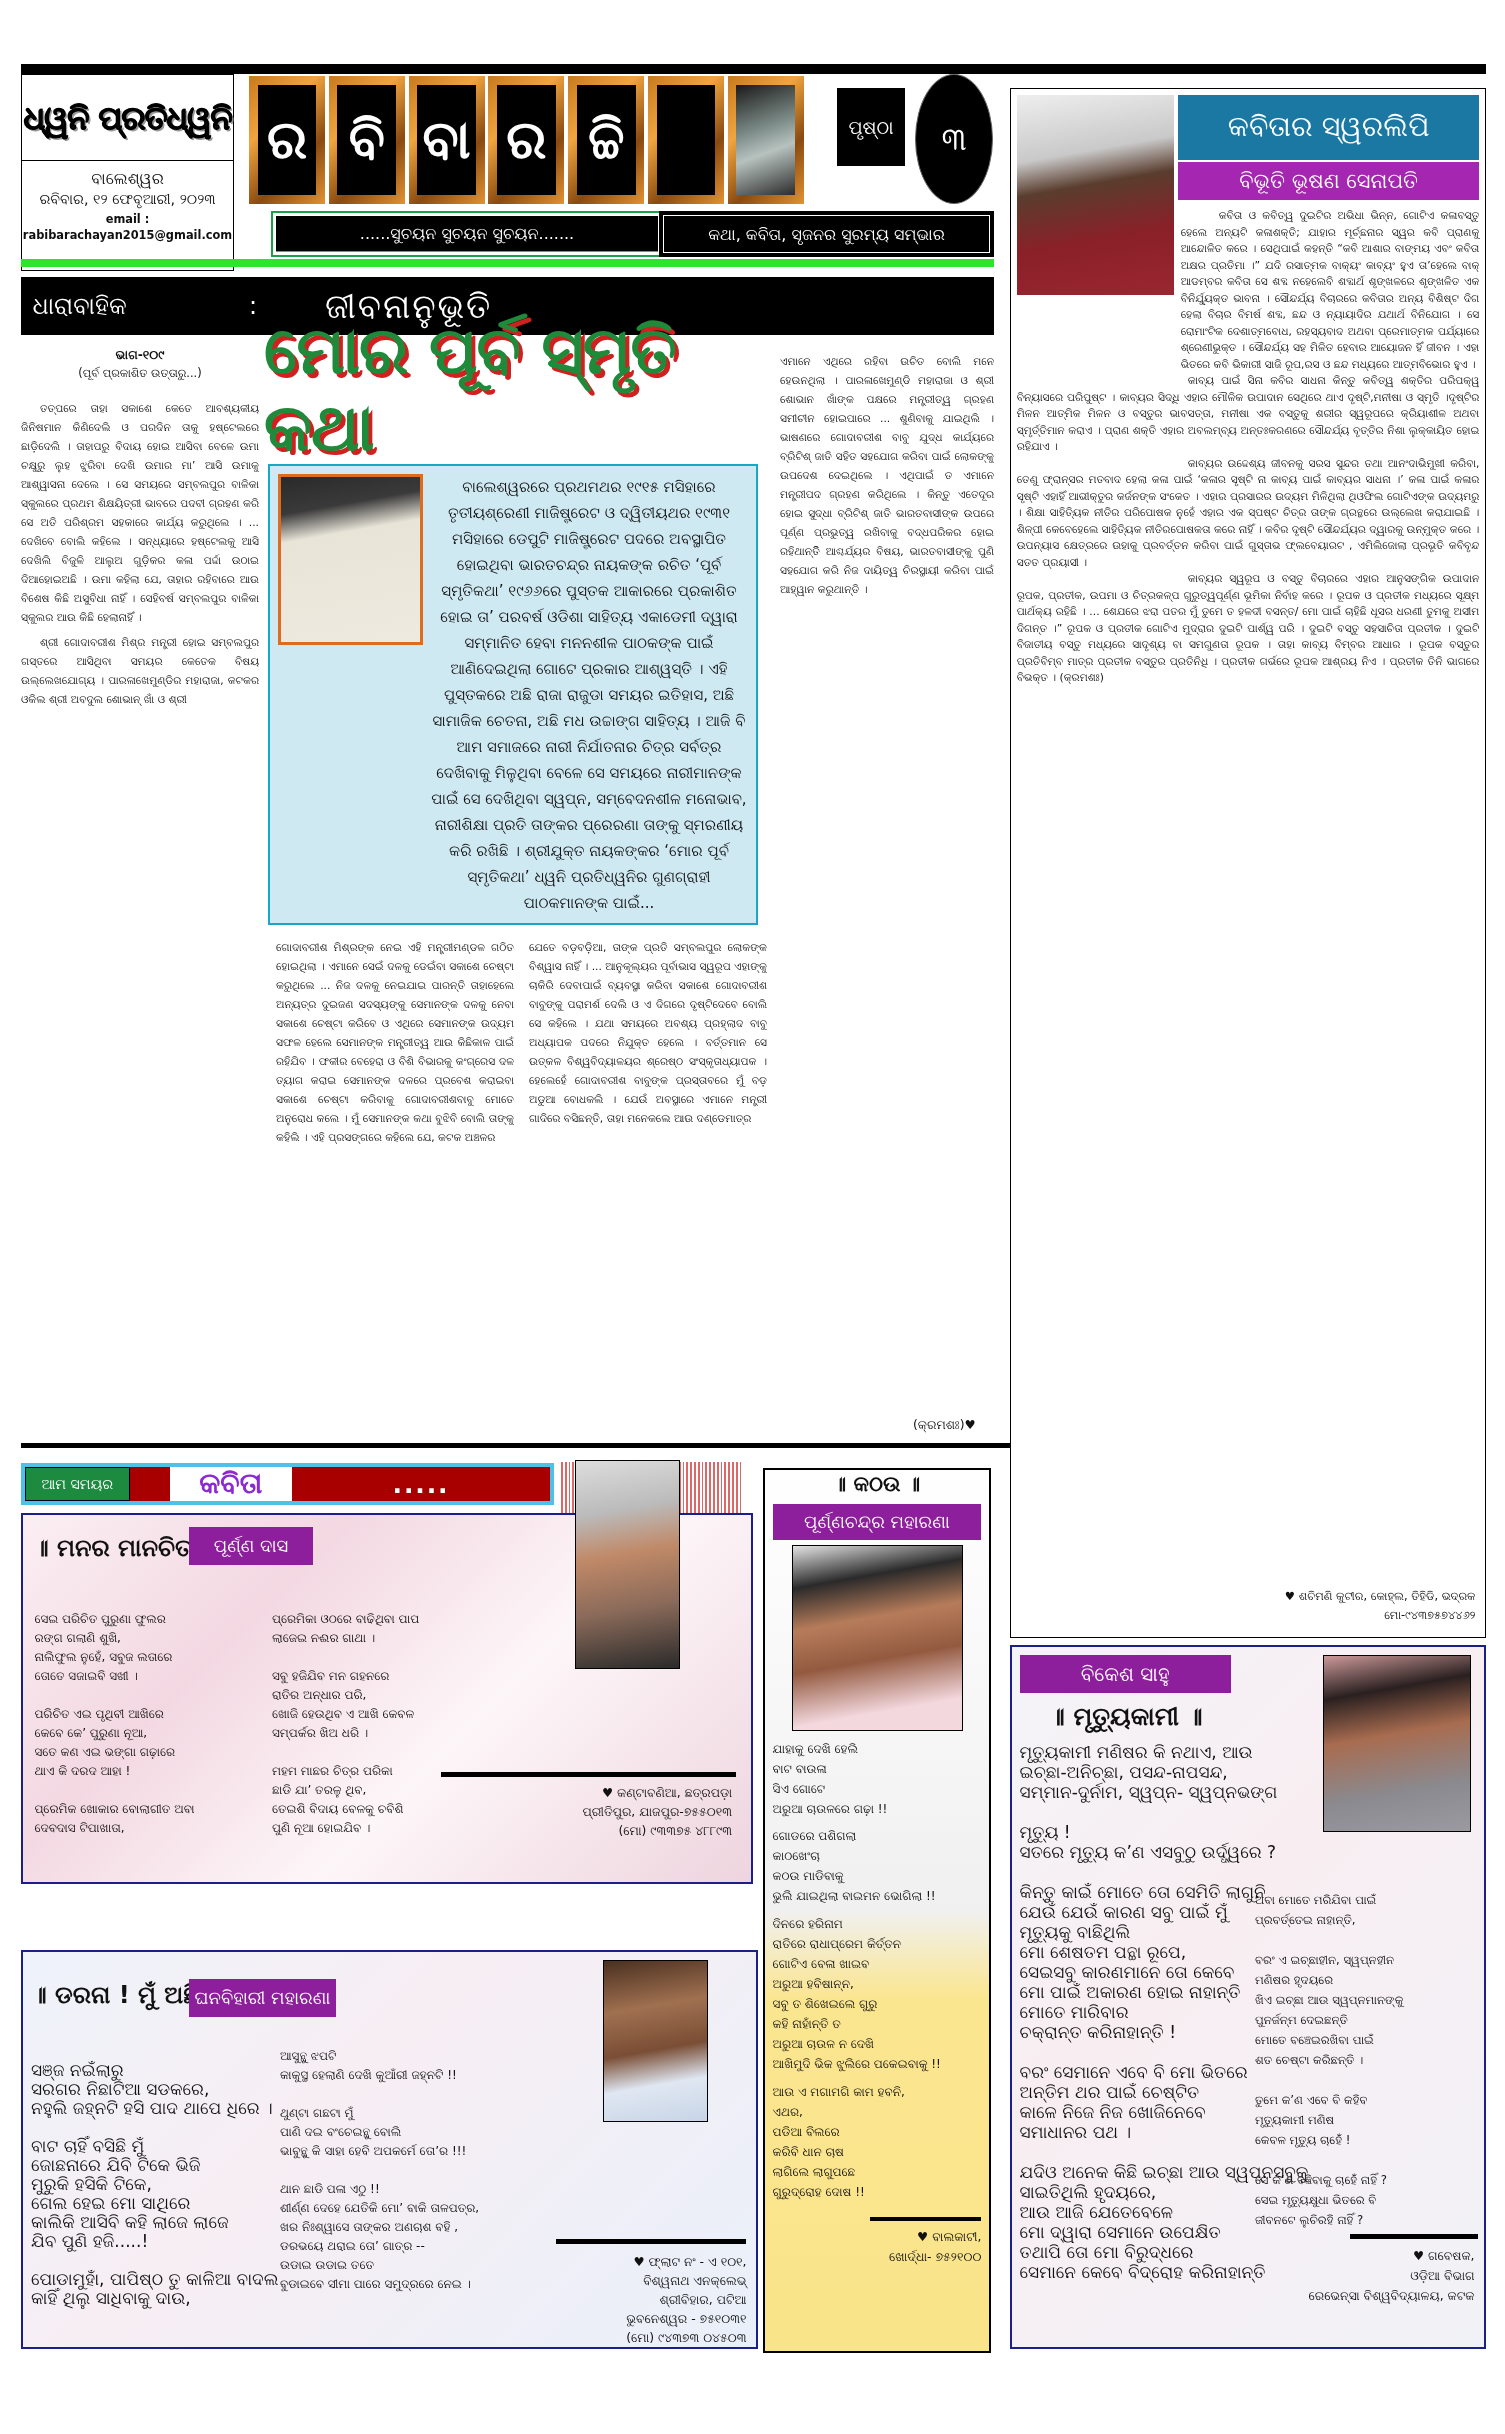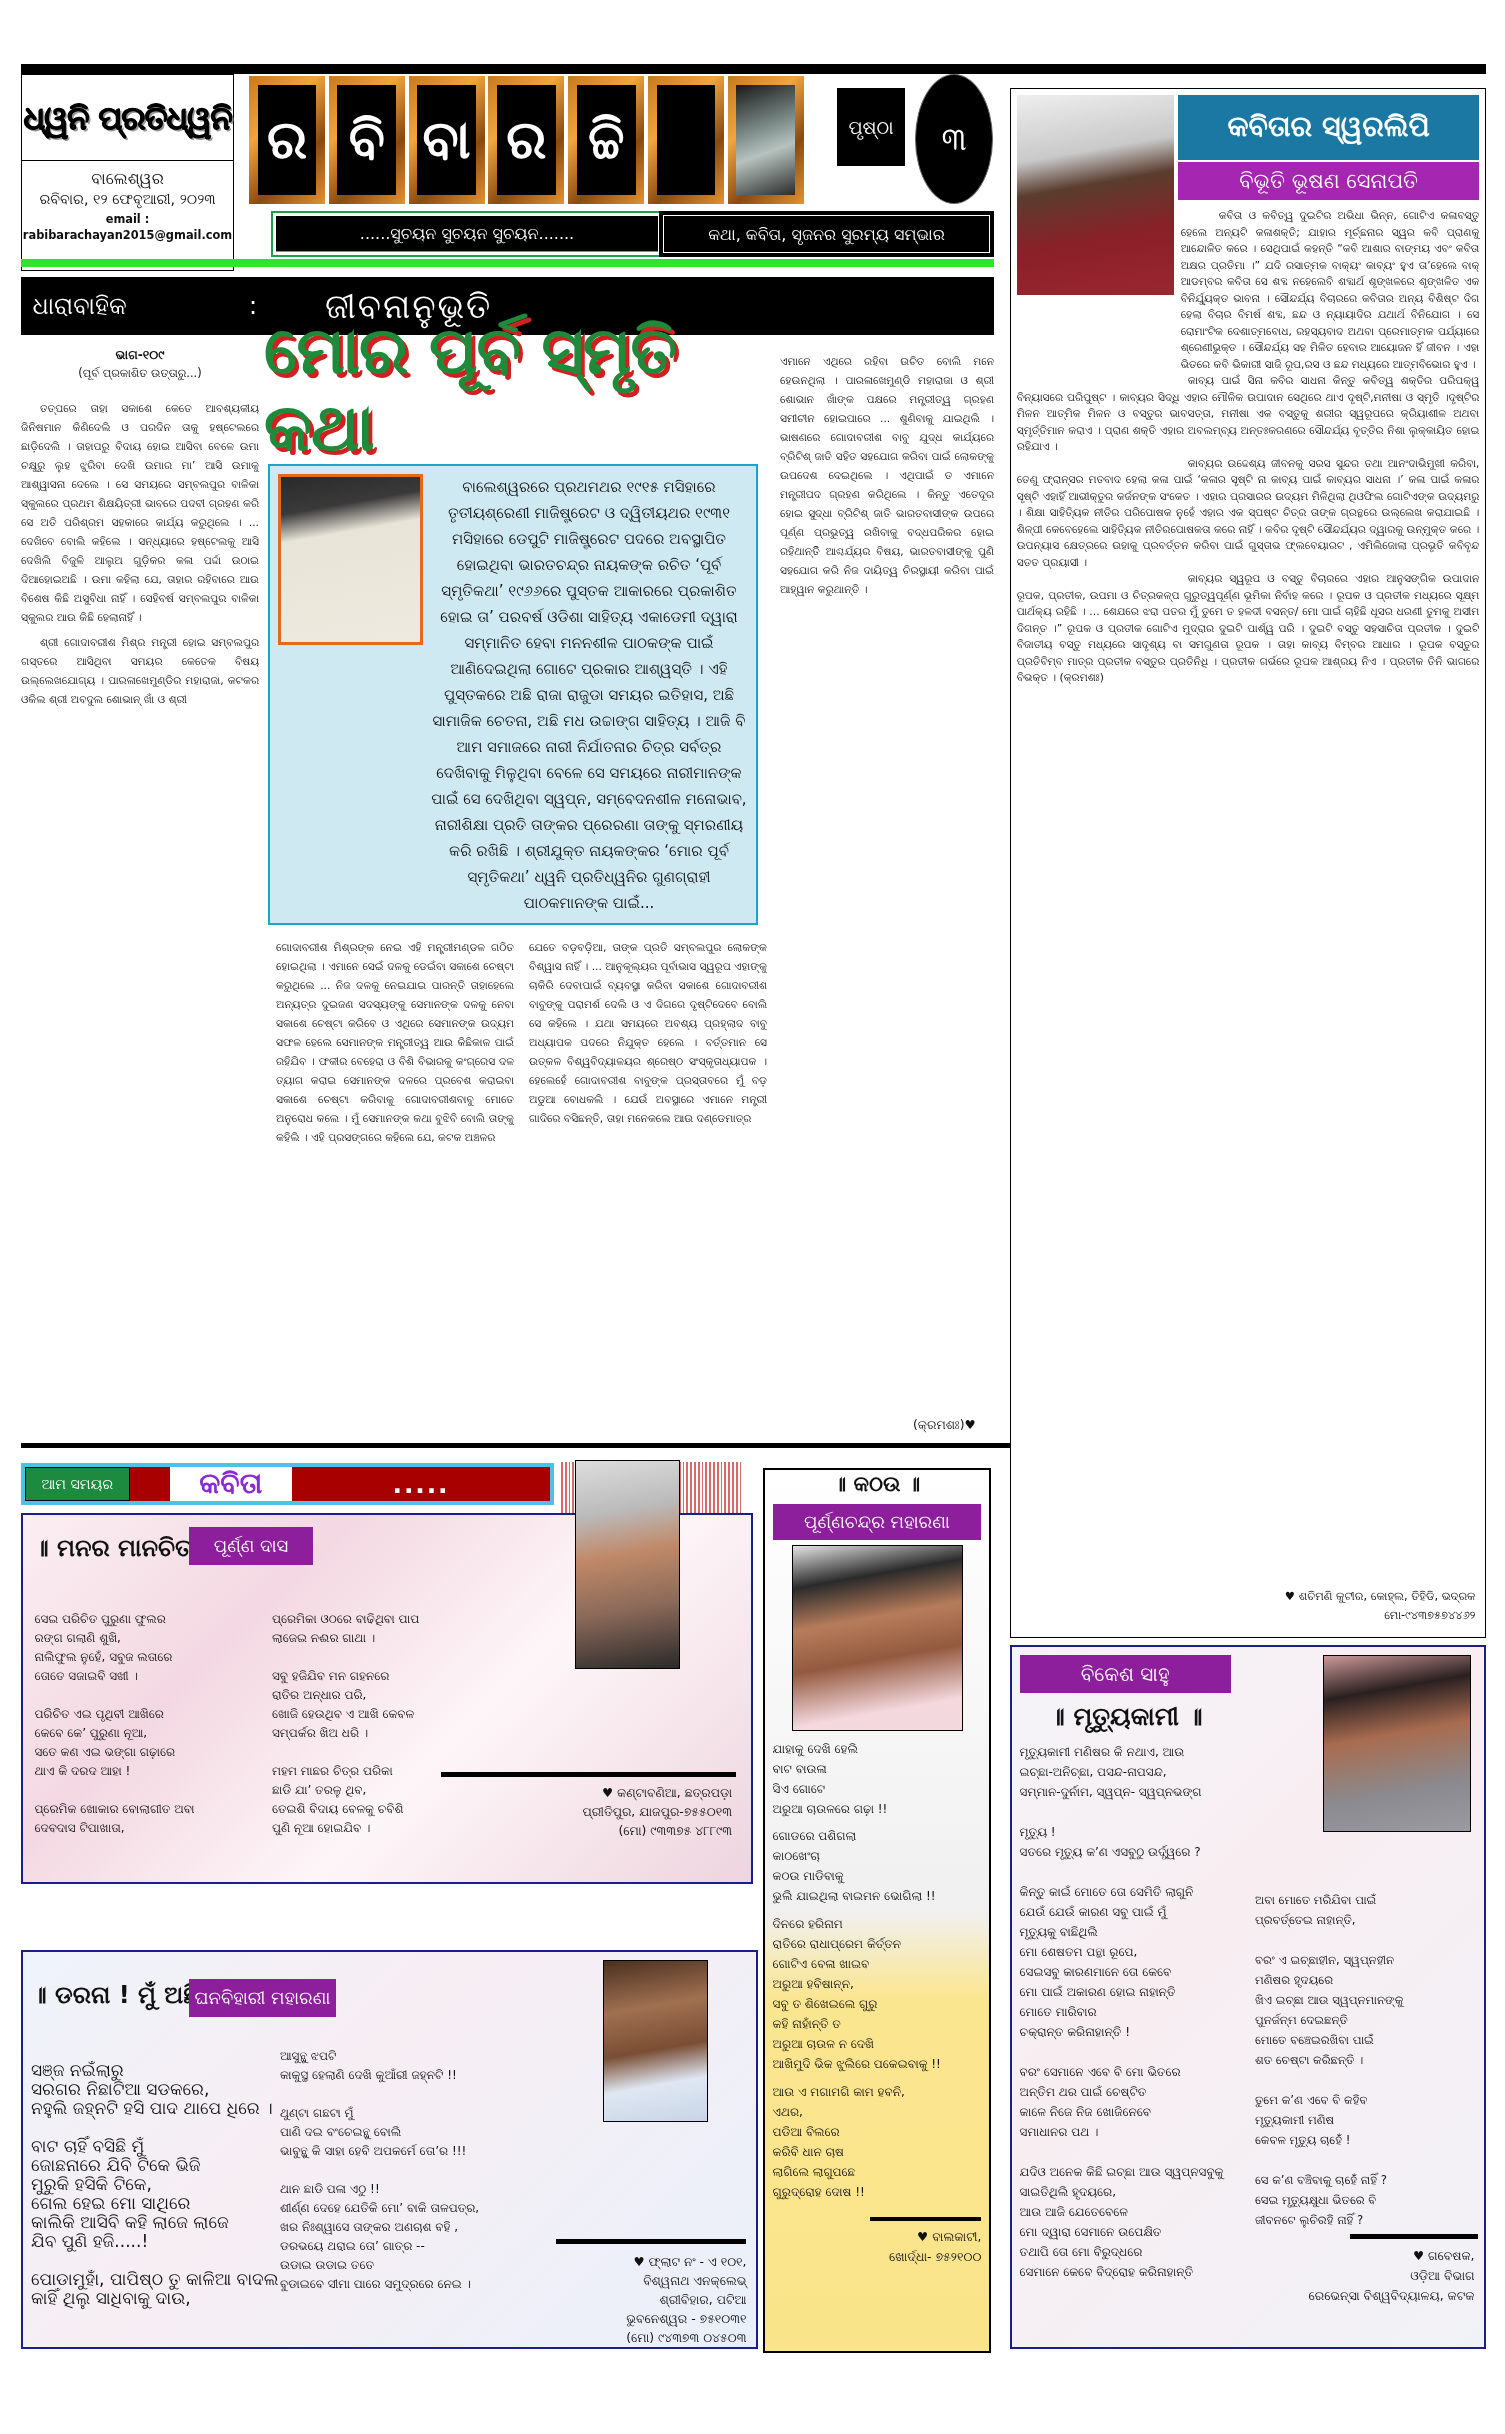--- a/index.html
+++ b/index.html
@@ -21,21 +21,21 @@
 .page-label{left:837px;top:88px;width:68px;height:78px;background:#000;color:#fff;display:flex;align-items:center;justify-content:center;font-size:19px}
 .page-num{left:915px;top:74px;width:78px;height:130px;background:#000;border-radius:50%;border:1.9px solid #666;color:#fff;display:flex;align-items:center;justify-content:center;font-size:32px}
 .tag1{left:271px;top:211px;width:392px;height:46px;border:2.9px solid #1aa04a;padding:2.9px;background:#fff}
 .tag1 .in{background:#000;color:#fff;height:100%;display:flex;align-items:center;justify-content:center;font-size:16px;border-bottom:1.9px solid #888}
 .tag2{left:659px;top:211px;width:335px;height:46px;background:#000;padding:3.8px}
 .tag2 .in{border:1.9px solid #fff;height:100%;color:#fff;display:flex;align-items:center;justify-content:center;font-size:16px}
 .greenbar{left:21px;top:259px;width:973px;height:7.6px;background:#2ee52e}
 
 .rcol{left:1010px;top:88px;width:476px;height:1550px;border:1.9px solid #000}
 .rcol .photo{position:absolute;left:5.7px;top:5.7px;width:157px;height:200px;background:linear-gradient(170deg,#eee 0%,#c9c9c9 30%,#5a3d2e 45%,#8a2028 70%,#9a2630 100%)}
-.rcol .title{position:absolute;left:167px;top:5.7px;right:5.7px;height:65px;background:#1a78a2;color:#fff;font-size:28.5px;font-weight:bold;display:flex;align-items:center;justify-content:center}
+.rcol .title{position:absolute;left:167px;top:5.7px;right:5.7px;height:65px;background:#1a78a2;color:#fff;font-size:28.5px;font-weight:normal;display:flex;align-items:center;justify-content:center}
 .rcol .author{position:absolute;left:167px;top:73px;right:5.7px;height:38px;background:#a526b0;color:#fff;font-size:21px;display:flex;align-items:center;justify-content:center}
 .rcol .body{position:absolute;left:5.7px;top:119px;right:5.7px;font-size:10.7px;line-height:16.5px;text-align:justify}
 .rcol .body p{margin-bottom:0}
 .rcol .body .ind{text-indent:171px}
 .rcol .body .first{padding-left:164px;text-indent:38px}
 .rcol .sig{position:absolute;right:9.5px;top:1498px;font-size:11.4px;text-align:right;line-height:19px}
 
 .serial{left:21px;top:277px;width:973px;height:58px;background:#000;color:#fff;display:flex;align-items:center}
 .serial .lbl{font-size:24px;padding-left:11.4px;width:228px}
 .serial .colon{font-size:24px;width:57px}
@@ -83,21 +83,21 @@
 .kathau .a{margin:7.6px 7.6px 0;height:36px;background:#8e1f9c;color:#fff;font-size:18px;display:flex;align-items:center;justify-content:center}
 .kathau .ph{margin:5.7px auto 0;width:171px;height:186px;border:1.9px solid #000;background:linear-gradient(170deg,#e4e4e4 0%,#2a2a2a 20%,#b67c5a 40%,#945a40 60%,#f3d8de 85%)}
 .kathau .p{padding:7.6px 7.6px 0;font-size:12px;line-height:20px}
 .kathau .rule{margin:15px 7.6px 0 105px;height:4.8px;background:#000}
 .kathau .addr{text-align:right;padding-right:7.6px;font-size:12.4px;line-height:20px;margin-top:5.7px}
 
 .bikesh{left:1010px;top:1645px;width:476px;height:704px;border:2.9px solid #1a1f8a;background:linear-gradient(135deg,#f4f4f8 0%,#f8eef2 40%,#f1f2f7 100%)}
 .bikesh .a{position:absolute;left:7.6px;top:7.6px;width:211px;height:38px;background:#8e1f9c;color:#fff;font-size:20px;display:flex;align-items:center;justify-content:center}
 .bikesh .t{position:absolute;left:38px;top:55px;font-size:25px;font-weight:bold}
 .bikesh .ph{position:absolute;left:311px;top:7.6px;width:148px;height:177px;border:1.9px solid #000;background:linear-gradient(170deg,#c99 0%,#2a2020 22%,#a86c50 45%,#8a8a90 75%,#9a9aa0 100%)}
-.bikesh .pa{position:absolute;left:7.6px;top:95px;font-size:12px;line-height:20px}
+.bikesh .pa{position:absolute;left:7.6px;top:95px;font-size:17px;line-height:20px}
 .bikesh .pb{position:absolute;left:243px;top:243px;font-size:11.7px;line-height:20px}
 .bikesh .rule{position:absolute;left:338px;top:587px;width:128px;height:4.8px;background:#000}
 .bikesh .addr{position:absolute;right:9.5px;top:599px;font-size:12.4px;text-align:right;line-height:20px}
 </style>
 </head>
 <body>
 
 <div class="abs topbar"></div>
 
 <div class="abs brand">

